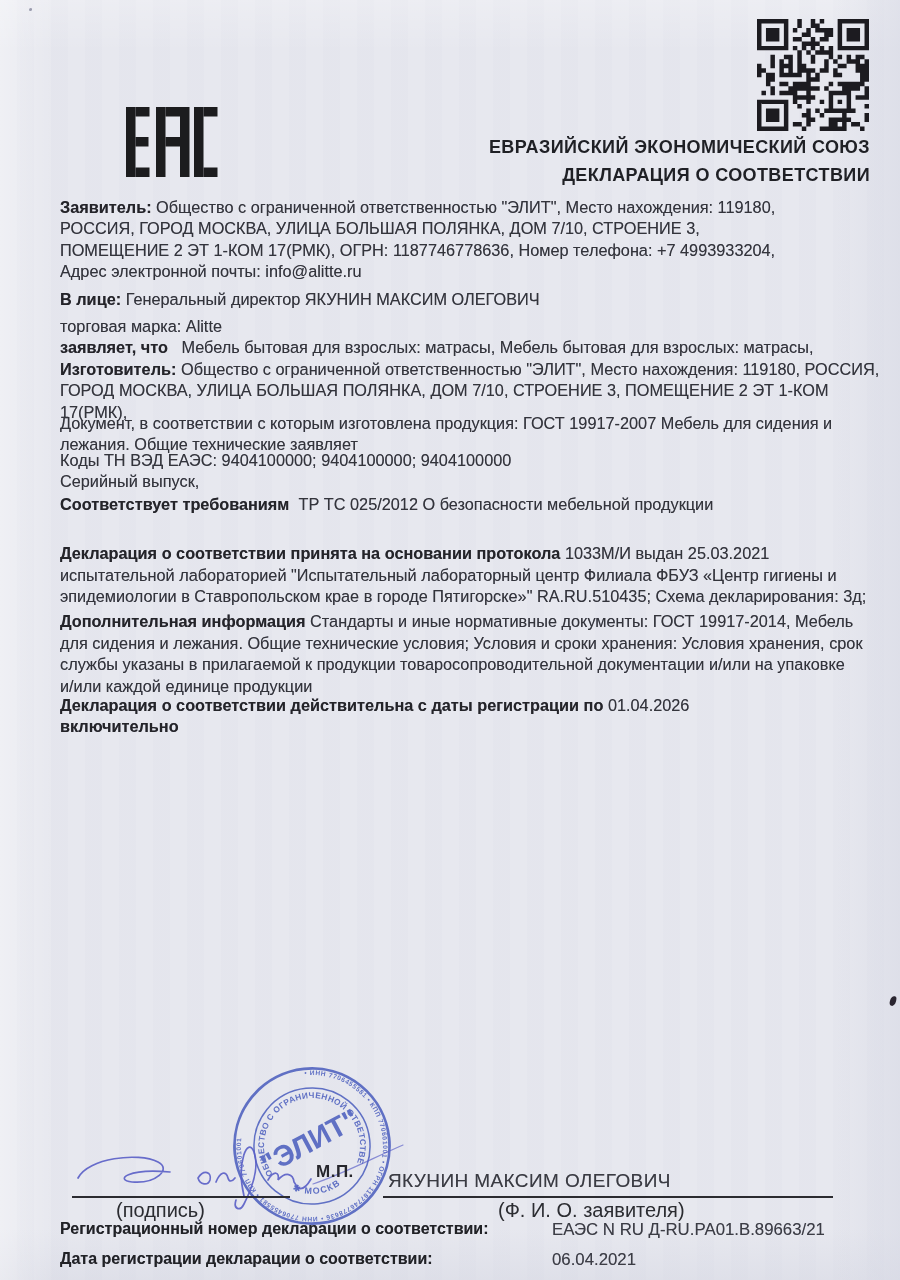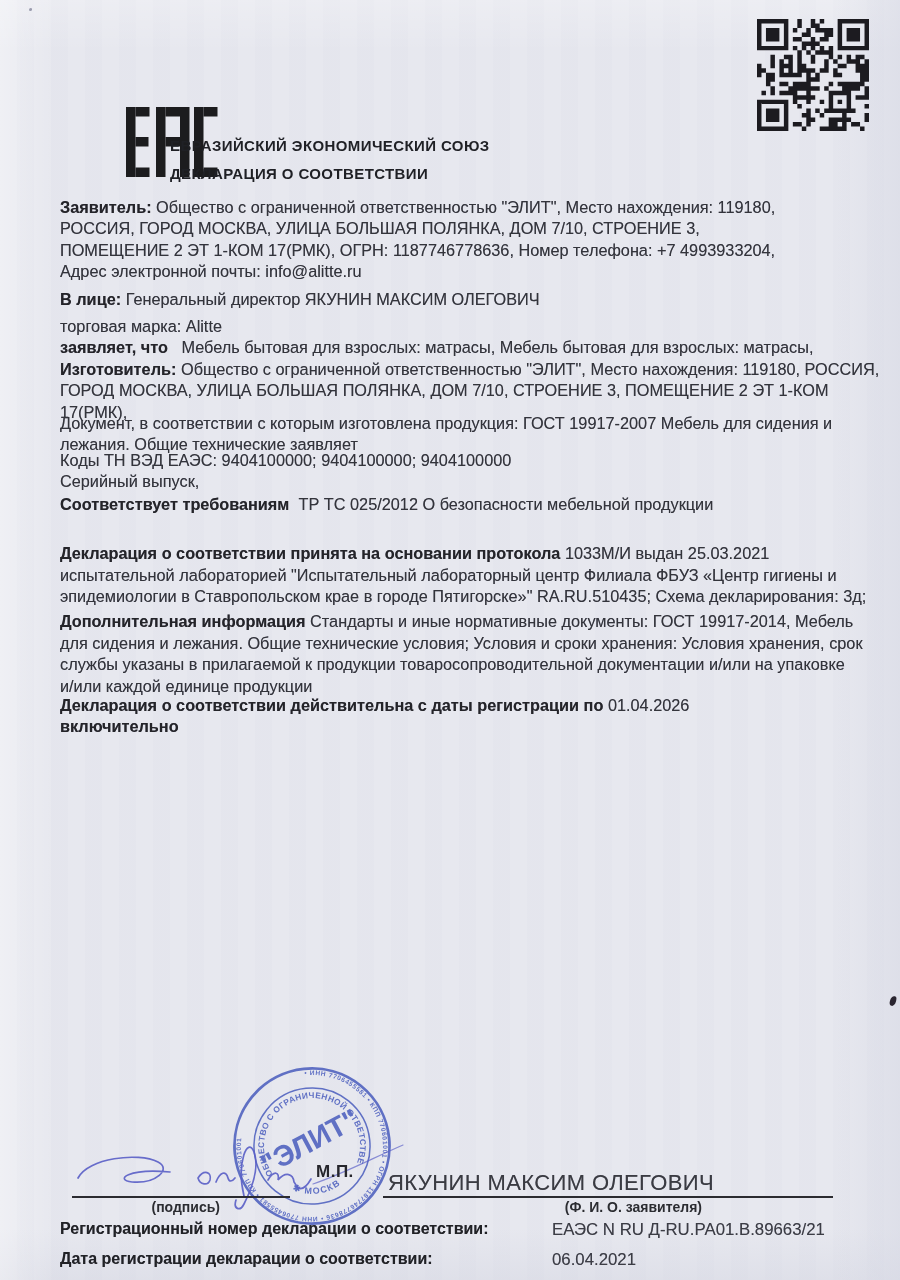--- a/index.html
+++ b/index.html
@@ -6,30 +6,30 @@
   .page{
     position:relative;width:900px;height:1280px;overflow:hidden;
     font-family:"Liberation Sans",sans-serif;color:#33343b;
     background:
       linear-gradient(90deg, rgba(255,255,255,.35) 0, rgba(255,255,255,0) 6%, rgba(255,255,255,0) 93%, rgba(214,216,228,.55) 100%),
       linear-gradient(180deg, rgba(255,255,255,.25) 0, rgba(255,255,255,0) 4%, rgba(255,255,255,0) 96%, rgba(210,212,224,.4) 100%),
       repeating-linear-gradient(90deg, rgba(255,255,255,.05) 0 17px, rgba(213,215,229,.09) 17px 34px),
       #e6e7ee;
   }
   .abs{position:absolute;}
-  .hdr{font-weight:bold;color:#1f2025;letter-spacing:.4px;font-size:15px;text-align:left;width:700px;left:170px;}
+  .hdr{font-weight:bold;color:#1f2025;letter-spacing:.4px;font-size:18px;text-align:right;width:700px;left:170px;}
   #doc-body{position:absolute;left:60px;top:197px;width:805px;font-size:16.3px;line-height:21.4px;
     text-shadow:0 0 .35px rgba(70,70,90,.55);}
   .ln{white-space:pre;}
   .b{font-weight:bold;color:#242429;}
-  .small-label{font-size:14px;font-weight:bold;color:#2b2c31;text-align:right;}
+  .small-label{font-size:20px;font-weight:normal;color:#2b2c31;text-align:left;}
   .rule{height:2px;background:#2b2b30;}
   .row-label{font-weight:bold;font-size:16px;color:#212226;text-shadow:0 0 .35px rgba(70,70,90,.5);}
   .row-value{font-size:16.8px;color:#3c3d45;text-shadow:0 0 .35px rgba(70,70,90,.5);}
-  .name-text{font-size:22px;color:#3a3b42;letter-spacing:.4px;text-shadow:0 0 .35px rgba(70,70,90,.5);}
+  .name-text{font-size:19px;color:#3a3b42;letter-spacing:.4px;text-shadow:0 0 .35px rgba(70,70,90,.5);}
   .mp{font-weight:bold;font-size:17px;color:#26262c;letter-spacing:.5px;}
   .speck{border-radius:60% 40% 55% 45%;}
 </style>
 </head>
 <body>
 
 <div class="page">
 
   <svg class="abs" style="left:126px;top:107px" width="92" height="70" viewBox="0 0 92 70">
     <g fill="#1c1c1e">

